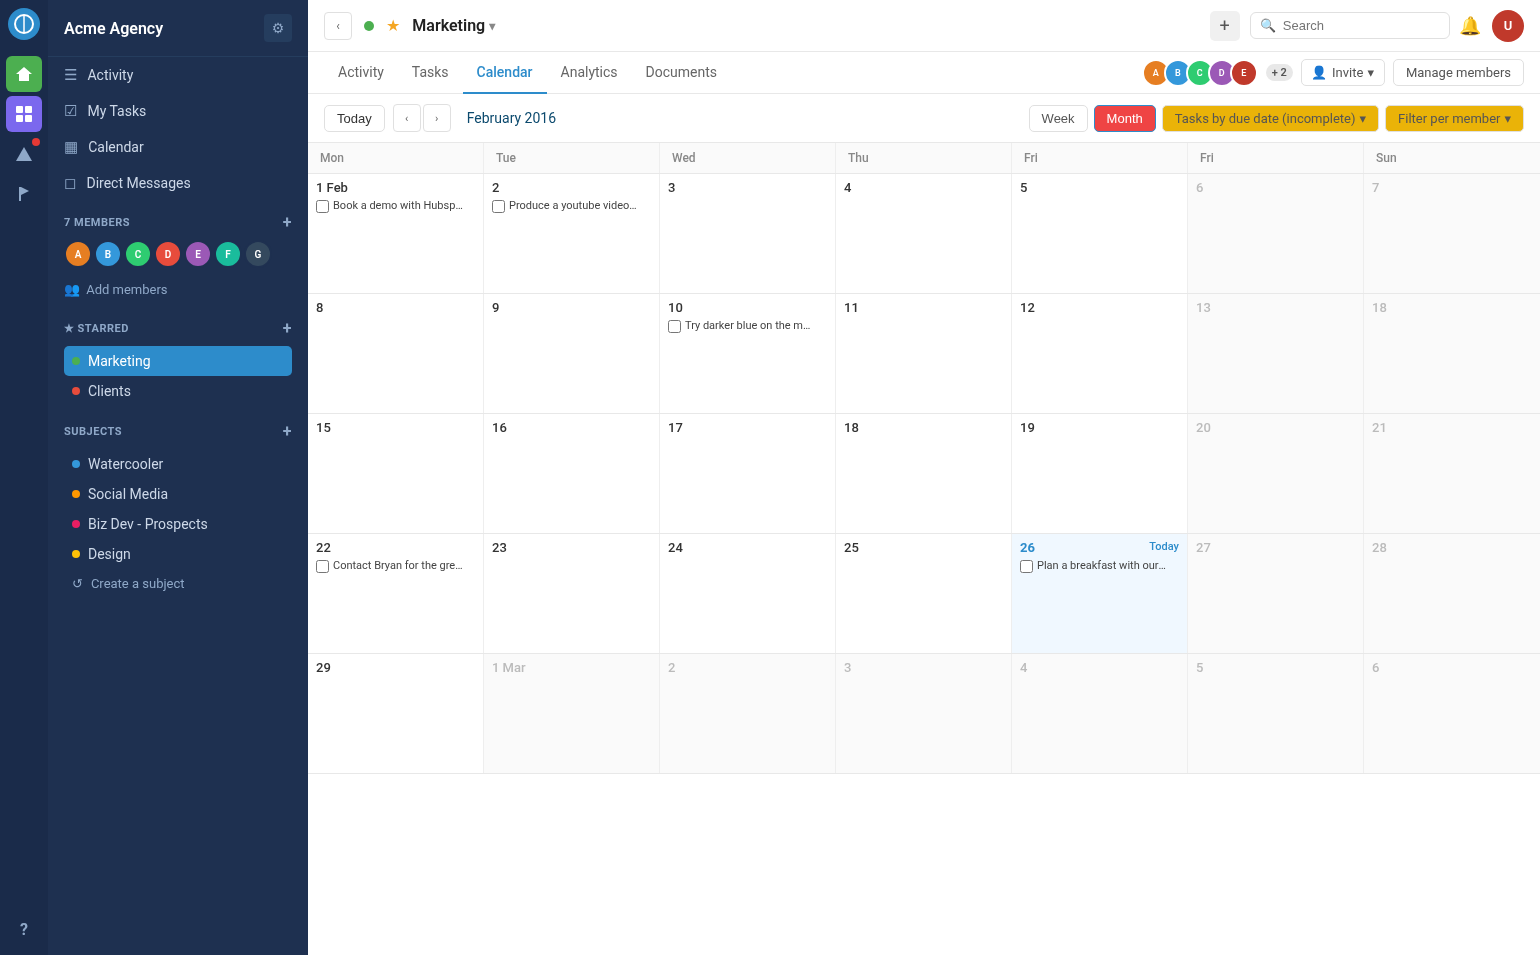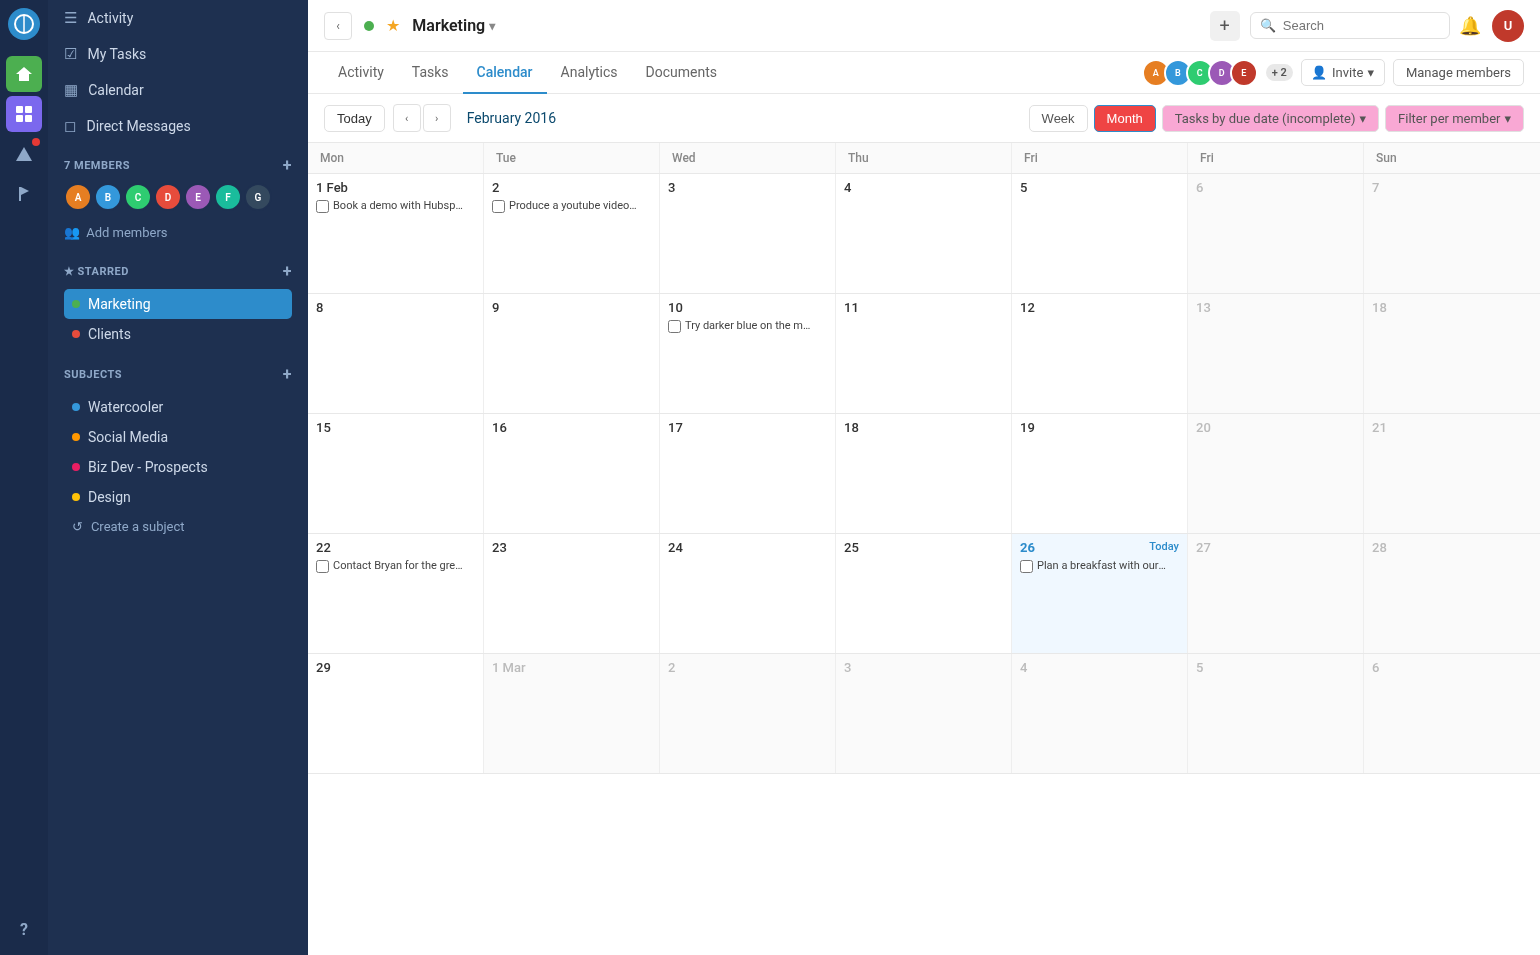--- a/index.html
+++ b/index.html
@@ -229,21 +229,21 @@
     .view-btn {
       border: 1px solid #e0e0e0; border-radius: 5px;
       padding: 5px 12px; font-size: 13px; color: #555; cursor: pointer;
       background: #fff;
     }
     .view-btn.active { background: #ef4444; color: #fff; border-color: #2d8ccb; }
     .filter-btn {
       display: flex; align-items: center; gap: 4px;
       border: 1px solid #e0e0e0; border-radius: 5px;
       padding: 5px 12px; font-size: 13px; color: #555; cursor: pointer;
-      background: #f9a8d4;
+      background: #eab308;
     }
 
     
     .calendar-grid {
       flex: 1; overflow-y: auto; overflow-x: hidden;
     }
     .cal-header-row {
       display: grid; grid-template-columns: repeat(7, 1fr);
       border-bottom: 1px solid #e8e8e8;
       background: #fafafa;
@@ -315,20 +315,24 @@
   <div class="nav-icon">
     <svg width="18" height="18" viewBox="0 0 18 18">
         <rect x="4" y="2" width="2" height="14" fill="#8fa8c8"></rect>
         <polygon points="6,2 14,6 6,10" fill="#8fa8c8"></polygon>
       </svg>
   </div>
   <div class="bottom-icon" style="margin-top:auto; margin-bottom:16px; font-size:16px; font-weight:bold; color:#8fa8c8;">?</div>
 </div>
 
 <div class="main-sidebar">
+  <div class="sidebar-header">
+    <span class="title">Acme Agency</span>
+    <div class="gear-btn">⚙</div>
+  </div>
 
   <div class="sidebar-nav-item">
     <span class="icon">☰</span>
     <span>Activity</span>
   </div>
   <div class="sidebar-nav-item">
     <span class="icon">☑</span>
     <span>My Tasks</span>
   </div>
   <div class="sidebar-nav-item">

